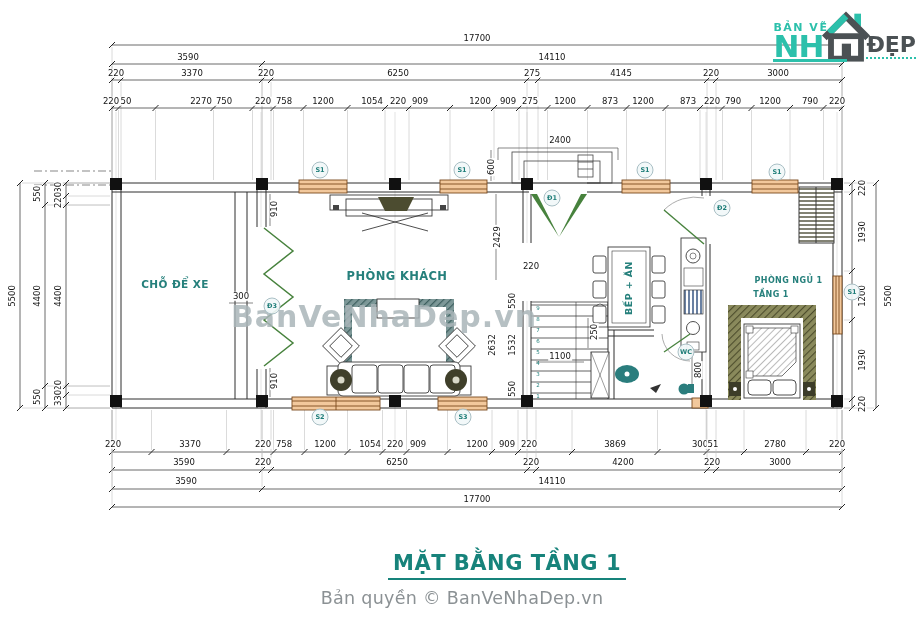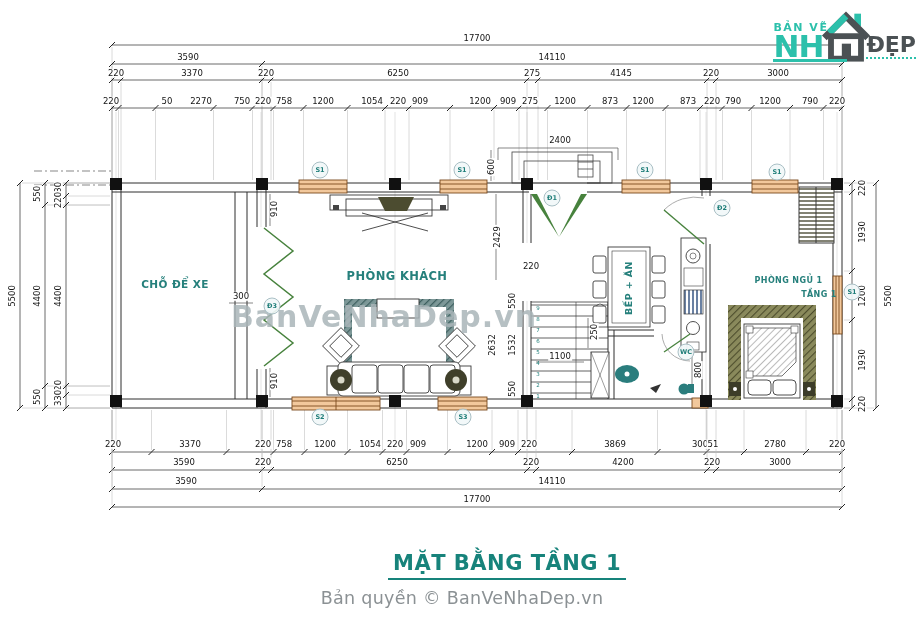--- a/index.html
+++ b/index.html
@@ -497,23 +497,23 @@
     <div class="dim" style="left: 552px; top: 57px;">14110</div>
     <div class="dim" style="left: 116px; top: 73px;">220</div>
     <div class="dim" style="left: 192px; top: 73px;">3370</div>
     <div class="dim" style="left: 266px; top: 73px;">220</div>
     <div class="dim" style="left: 398px; top: 73px;">6250</div>
     <div class="dim" style="left: 532px; top: 73px;">275</div>
     <div class="dim" style="left: 621px; top: 73px;">4145</div>
     <div class="dim" style="left: 711px; top: 73px;">220</div>
     <div class="dim" style="left: 778px; top: 73px;">3000</div>
     <div class="dim" style="left: 111px; top: 101px;">220</div>
-    <div class="dim" style="left: 126px; top: 101px; margin-left: 41px;">50</div>
+    <div class="dim" style="left: 126px; top: 101px;">50</div>
     <div class="dim" style="left: 201px; top: 101px;">2270</div>
-    <div class="dim" style="left: 242px; top: 101px;">750</div>
+    <div class="dim" style="left: 224px; top: 101px;">750</div>
     <div class="dim" style="left: 263px; top: 101px;">220</div>
     <div class="dim" style="left: 284px; top: 101px;">758</div>
     <div class="dim" style="left: 323px; top: 101px;">1200</div>
     <div class="dim" style="left: 372px; top: 101px;">1054</div>
     <div class="dim" style="left: 398px; top: 101px;">220</div>
     <div class="dim" style="left: 420px; top: 101px;">909</div>
     <div class="dim" style="left: 480px; top: 101px;">1200</div>
     <div class="dim" style="left: 508px; top: 101px;">909</div>
     <div class="dim" style="left: 530px; top: 101px;">275</div>
     <div class="dim" style="left: 565px; top: 101px;">1200</div>
@@ -577,21 +577,21 @@
     <div class="dim v" style="left: 492px; top: 345px;">2632</div>
     <div class="dim v" style="left: 512px; top: 345px;">1532</div>
     <div class="dim v" style="left: 512px; top: 389px;">550</div>
     <div class="dim" style="left: 560px; top: 356px;">1100</div>
     <div class="dim v" style="left: 594px; top: 332px;">250</div>
     <div class="dim v" style="left: 698px; top: 370px;">800</div>
     <div class="room-label" style="left: 175px; top: 284px; font-size: 10.5px;">CHỖ ĐỂ XE</div>
     <div class="room-label" style="left: 397px; top: 276px; font-size: 11.5px;">PHÒNG KHÁCH</div>
     <div class="room-label v" style="left: 628px; top: 288px; font-size: 9.5px;">BẾP + ĂN</div>
     <div class="room-label" style="left: 772px; top: 280px; font-size: 8px; padding-left: 33px;">PHÒNG NGỦ 1</div>
-    <div class="room-label" style="left: 771px; top: 294px; font-size: 8px; margin-left: 48px;">TẦNG 1</div>
+    <div class="room-label" style="left: 771px; top: 294px; font-size: 8px;">TẦNG 1</div>
     <div class="tag" style="left: 320px; top: 170px;">S1</div>
     <div class="tag" style="left: 462px; top: 170px;">S1</div>
     <div class="tag" style="left: 552px; top: 198px;">Đ1</div>
     <div class="tag" style="left: 645px; top: 170px;">S1</div>
     <div class="tag" style="left: 777px; top: 172px;">S1</div>
     <div class="tag" style="left: 722px; top: 208px;">Đ2</div>
     <div class="tag" style="left: 272px; top: 306px;">Đ3</div>
     <div class="tag" style="left: 320px; top: 417px;">S2</div>
     <div class="tag" style="left: 463px; top: 417px;">S3</div>
     <div class="tag" style="left: 852px; top: 292px;">S1</div>

